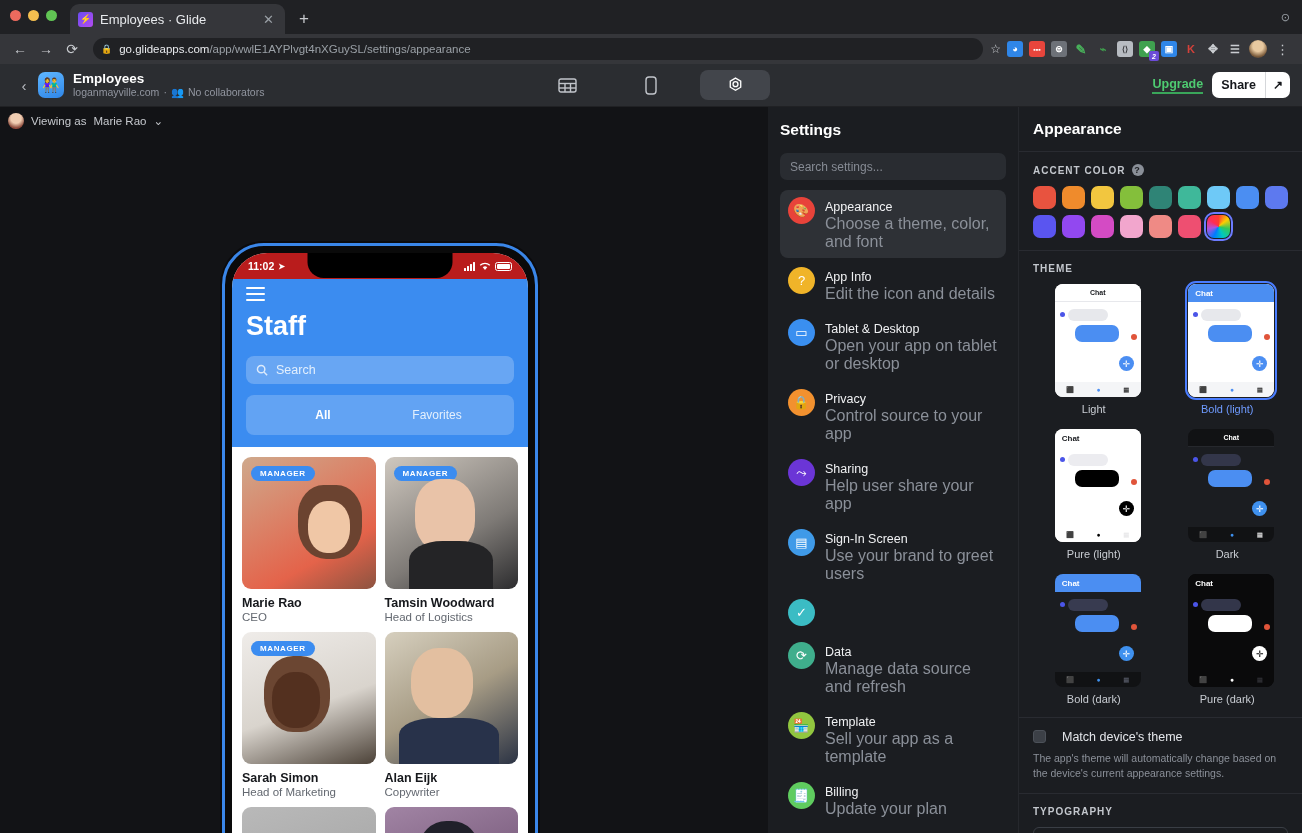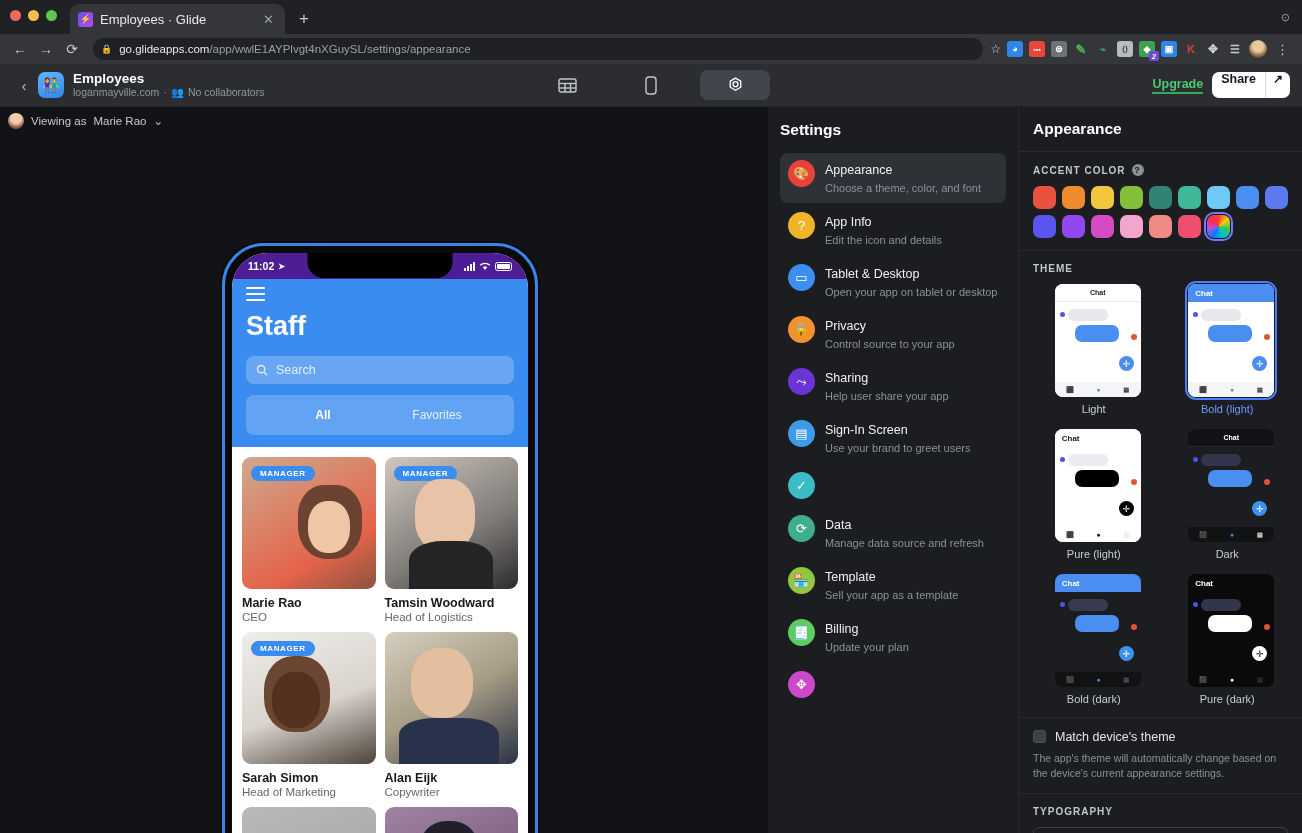--- a/index.html
+++ b/index.html
@@ -69,21 +69,21 @@
     display: flex; align-items: center; gap: 4px; }
   .center-tabs { position: absolute; left: 50%; transform: translateX(-50%);
     display: flex; gap: 14px; align-items: center; }
   .ctab { width: 70px; height: 30px; border-radius: 8px; display: flex;
     align-items: center; justify-content: center; color: #c2c5cb; }
   .ctab.active { background: #42454b; color: #fff; }
   .hdr-right { margin-left: auto; display: flex; align-items: center; gap: 9px; }
   .upgrade { color: #4ecb71; font-size: 12.5px; font-weight: bold;
     border-bottom: 2px solid #3aa65a; padding-bottom: 1px; }
   .share-btn { background: #fff; border-radius: 7px; height: 26px; display: flex;
-    color: #16181c; font-size: 12.5px; font-weight: bold; }
+    align-items: center; color: #16181c; font-size: 12.5px; font-weight: bold; }
   .share-btn span.lbl { padding: 0 9px; }
   .share-btn span.sep { width: 1px; height: 26px; background: #d5d7da; }
   .share-btn span.ico { padding: 0 7px; font-size: 12px; }
 
   
   .body-row { display: flex; height: 790px; }
   .canvas { width: 768px; background: #121316; position: relative; }
   .viewing-bar { height: 27px; display: flex; align-items: center; gap: 7px;
     padding-left: 8px; color: #c6c9ce; font-size: 11.5px; }
   .viewing-av { width: 16px; height: 16px; border-radius: 50%;
@@ -92,21 +92,21 @@
   
   .phone {
     position: absolute; left: 222px; top: 136px; width: 316px; height: 666px;
     background: #0a0a0a; border: 3px solid #3a86e8; border-radius: 42px;
     padding: 7px; box-shadow: 0 0 0 2px #0b0b0d;
   }
   .phone-screen { width: 100%; height: 100%; border-radius: 35px; overflow: hidden;
     background: #fff; position: relative; }
   .notch { position: absolute; left: 50%; transform: translateX(-50%); top: 0;
     width: 145px; height: 25px; background: #000; border-radius: 0 0 16px 16px; z-index: 5; }
-  .status-bar { height: 26px; background: #4c1d95; display: flex; align-items: center;
+  .status-bar { height: 26px; background: #b91c1c; display: flex; align-items: center;
     justify-content: space-between; padding: 0 16px; color: #fff; font-size: 10.5px;
     font-weight: bold; }
   .sb-right { display: flex; align-items: center; gap: 4px; }
   .bars { display: flex; align-items: flex-end; gap: 1px; height: 9px; }
   .bars i { width: 2px; background: #fff; border-radius: .5px; display: block; }
   .batt { width: 17px; height: 9px; border: 1.2px solid #fff; border-radius: 2.5px;
     position: relative; }
   .batt::after { content: ''; position: absolute; inset: 1px; background: #fff; border-radius: 1px; }
   .app-top { background: #3b8cf0; padding: 8px 14px 12px; }
   .hamb { width: 19px; }
@@ -138,21 +138,21 @@
   .pane-h { color: #fff; font-size: 15.5px; font-weight: bold; margin-bottom: 14px; }
   .srch { height: 27px; background: #292c31; border-radius: 7px; display: flex;
     align-items: center; padding: 0 10px; color: #868b94; font-size: 12px;
     margin-bottom: 10px; }
   .sitem { display: flex; gap: 10px; align-items: flex-start; padding: 7px 8px;
     border-radius: 8px; margin-bottom: 2px; }
   .sitem.active { background: #2e3136; }
   .sic { width: 27px; height: 27px; border-radius: 50%; flex: none; display: flex;
     align-items: center; justify-content: center; font-size: 13px; color: #fff; }
   .sitem .t { color: #f0f1f3; font-size: 12.5px; line-height: 15px; }
-  .sitem .d { color: #8b9099; font-size: 11px; line-height: 14px; }
+  .sitem .d { color: #8b9099; font-size: 16px; line-height: 14px; }
 
   
   .appearance { width: 284px; background: #1b1d21; border-left: 1px solid #26282d;
     position: relative; overflow: hidden; }
   .ap-head { padding: 13px 14px; color: #fff; font-size: 15.5px; font-weight: bold;
     border-bottom: 1px solid #292b31; }
   .ap-sec { padding: 12px 14px; border-bottom: 1px solid #292b31; }
   .ap-label { color: #c3c7cd; font-size: 10px; font-weight: bold; letter-spacing: 1px;
     display: flex; align-items: center; gap: 6px; margin-bottom: 10px; }
   .help-ic { width: 12px; height: 12px; border-radius: 50%; background: #8a8f98;
@@ -172,21 +172,21 @@
   .th-name.sel { color: #6f9bff; }
   .tt-head { height: 18px; display: flex; align-items: center; }
   .tt-title { font-size: 7px; font-weight: bold; }
   .bub { border-radius: 7px; }
   .fab { position: absolute; right: 7px; bottom: 26px; width: 15px; height: 15px;
     border-radius: 50%; display: flex; align-items: center; justify-content: center;
     font-size: 9px; }
   .tt-bar { position: absolute; bottom: 0; left: 0; right: 0; height: 15px;
     display: flex; align-items: center; justify-content: space-around; }
   .tt-bar span { font-size: 6.5px; }
-  .chk-row { display: flex; align-items: flex-start; gap: 9px; }
+  .chk-row { display: flex; align-items: flex-start; gap: 16px; }
   .chk { width: 13px; height: 13px; border-radius: 3px; background: #3c4047;
     border: 1px solid #4c5159; }
   .chk-lbl { color: #e4e6ea; font-size: 12.5px; }
   .chk-desc { color: #8b9099; font-size: 10.5px; line-height: 15px; margin-top: 7px; }
   .typo-stub { height: 18px; }
 </style>
 </head>
 <body>
 
 <div class="browser-tabstrip">
@@ -373,20 +373,23 @@
           </div>
         </div>
 
       </div>
     </div>
 
   </div>
 
   <div class="settings-pane">
     <div class="pane-h">Settings</div>
+    <div class="srch">
+      <span>Search settings...</span>
+    </div>
 
     <div class="sitem active">
       <span class="sic" style="background:#e8433a">🎨</span>
       <span><span class="t">Appearance</span><br><span class="d">Choose a theme, color, and font</span></span>
     </div>
     <div class="sitem">
       <span class="sic" style="background:#f0b429">?</span>
       <span><span class="t">App Info</span><br><span class="d">Edit the icon and details</span></span>
     </div>
     <div class="sitem">

